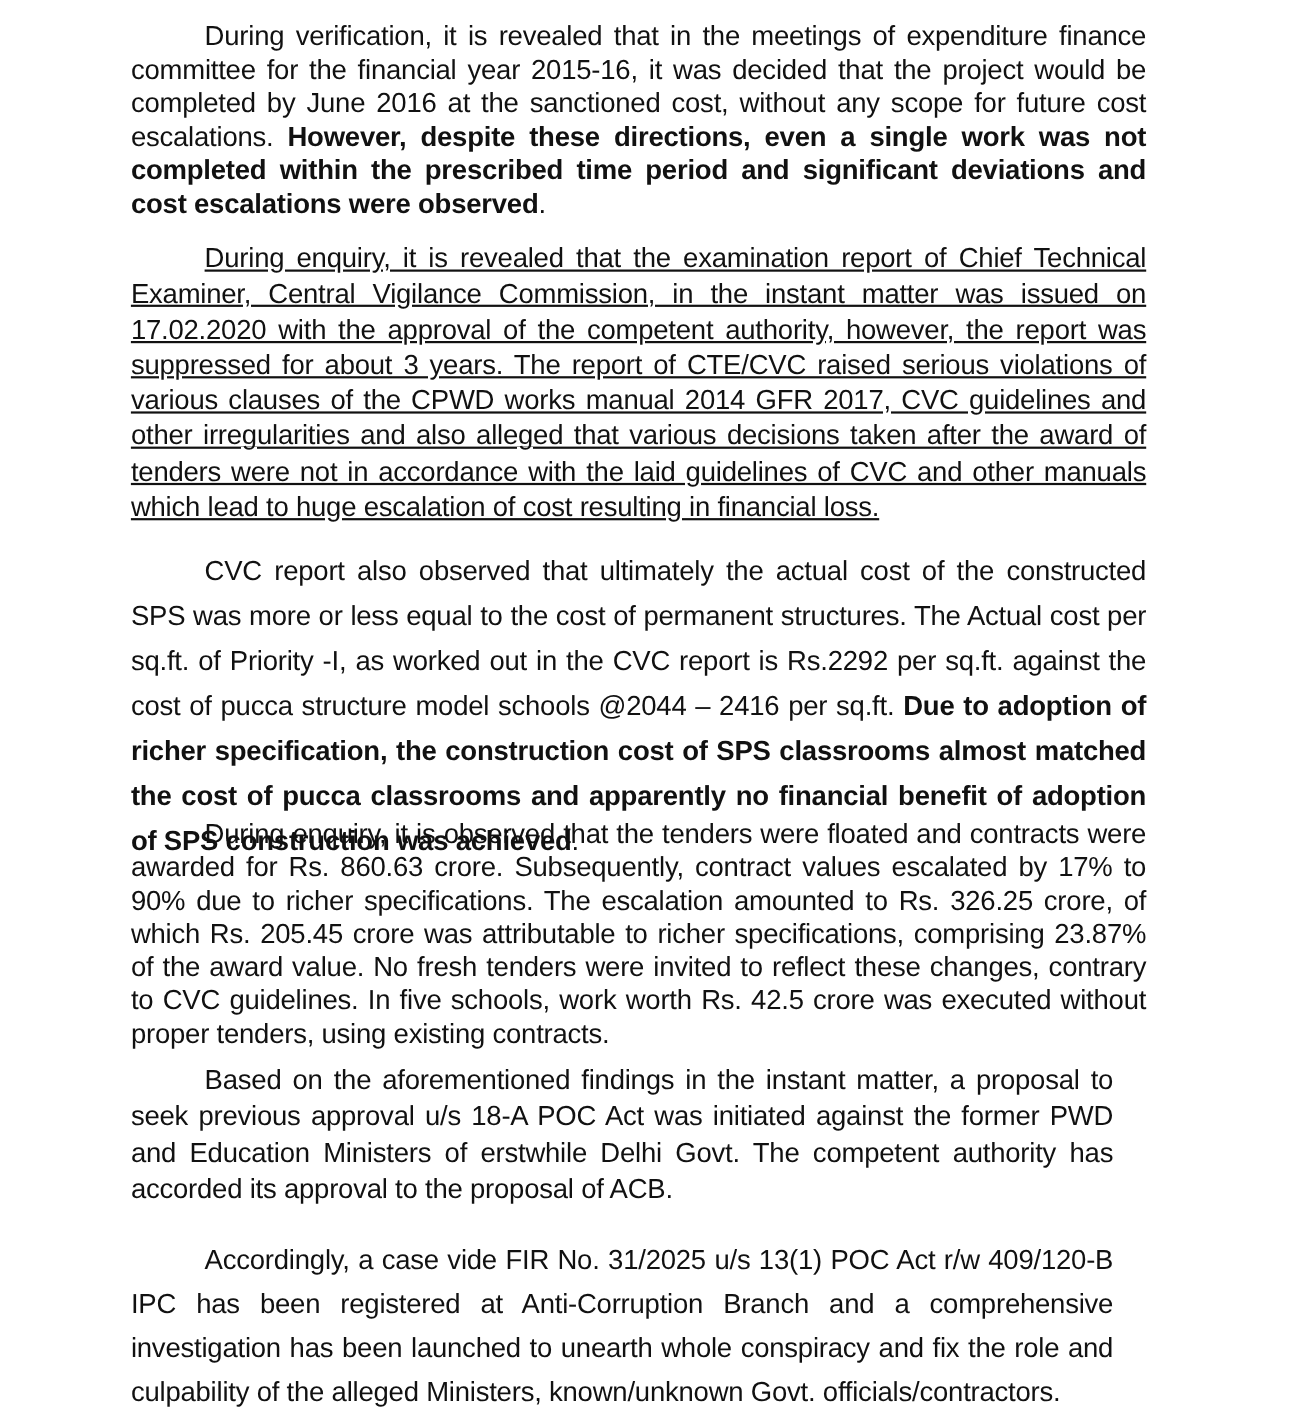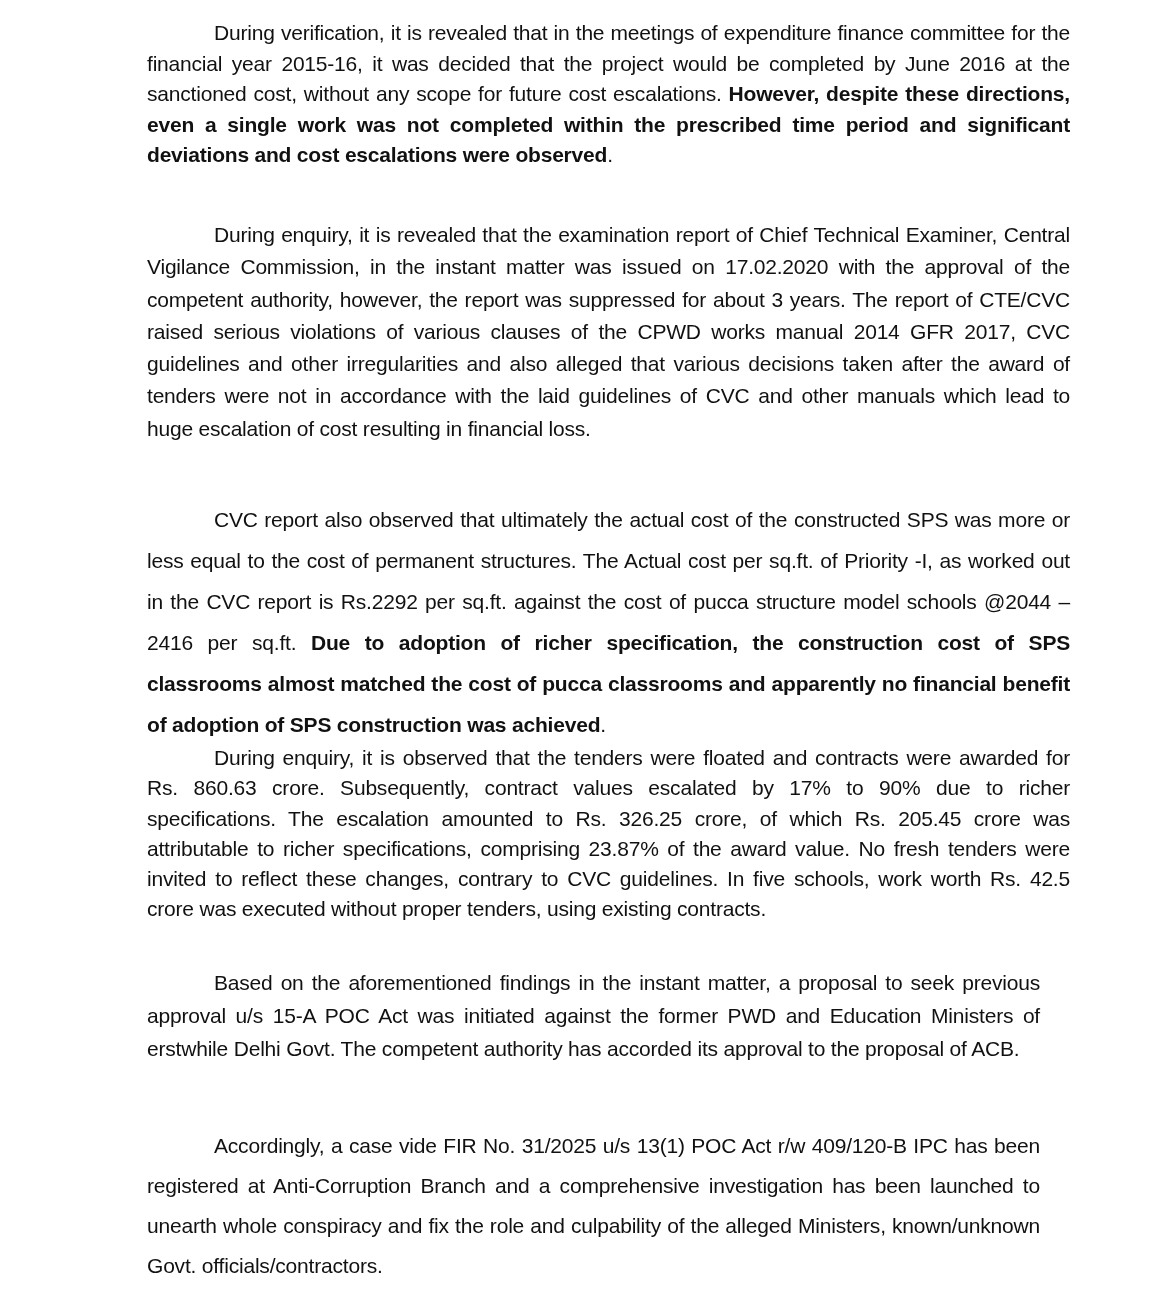--- a/index.html
+++ b/index.html
@@ -10,48 +10,48 @@
     body {
       width: 1172px;
       height: 1291px;
       position: relative;
       overflow: hidden;
       font-family: "Liberation Sans", sans-serif;
       color: #111111;
     }
     .para {
       position: absolute;
-      left: 147px;
+      left: 119px;
       margin: 0;
-      font-size: 21px;
+      font-size: 25px;
       text-align: justify;
       text-align-last: left;
       letter-spacing: -0.2px;
       word-spacing: 0px;
     }
     .para .indent {
       display: inline-block;
       width: 67px;
     }
     .para b {
       font-weight: bold;
     }
     #p1 { top: 18px;  width: 923px; line-height: 30.5px; }
-    #p2 { top: 219px; width: 923px; line-height: 32.3px; }
+    #p2 { top: 219px; width: 923px; line-height: 32.3px; text-decoration: underline; }
     #p3 { top: 499px; width: 923px; line-height: 41px; }
     #p4 { top: 743px; width: 923px; line-height: 30.3px; }
     #p5 { top: 966px; width: 893px; line-height: 33px; }
     #p6 { top: 1126px; width: 893px; line-height: 40px; }
   </style>
 </head>
 <body>
 
 <p class="para" id="p1"><span class="indent"></span><span>During verification, it is revealed that in the meetings of expenditure finance committee for the financial year 2015-16, it was decided that the project would be completed by June 2016 at the sanctioned cost, without any scope for future cost escalations. </span><b>However, despite these directions, even a single work was not completed within the prescribed time period and significant deviations and cost escalations were observed</b><span>.</span></p>
 
 <p class="para" id="p2"><span class="indent"></span><span>During enquiry, it is revealed that the examination report of Chief Technical Examiner, Central Vigilance Commission, in the instant matter was issued on 17.02.2020 with the approval of the competent authority, however, the report was suppressed for about 3 years. The report of CTE/CVC raised serious violations of various clauses of the CPWD works manual 2014 GFR 2017, CVC guidelines and other irregularities and also alleged that various decisions taken after the award of tenders were not in accordance with the laid guidelines of CVC and other manuals which lead to huge escalation of cost resulting in financial loss.</span></p>
 
 <p class="para" id="p3"><span class="indent"></span><span>CVC report also observed that ultimately the actual cost of the constructed SPS was more or less equal to the cost of permanent structures. The Actual cost per sq.ft. of Priority -I, as worked out in the CVC report is Rs.2292 per sq.ft. against the cost of pucca structure model schools @2044 – 2416 per sq.ft. </span><b>Due to adoption of richer specification, the construction cost of SPS classrooms almost matched the cost of pucca classrooms and apparently no financial benefit of adoption of SPS construction was achieved</b><span>.</span></p>
 
 <p class="para" id="p4"><span class="indent"></span><span>During enquiry, it is observed that the tenders were floated and contracts were awarded for Rs. 860.63 crore. Subsequently, contract values escalated by 17% to 90% due to richer specifications. The escalation amounted to Rs. 326.25 crore, of which Rs. 205.45 crore was attributable to richer specifications, comprising 23.87% of the award value. No fresh tenders were invited to reflect these changes, contrary to CVC guidelines. In five schools, work worth Rs. 42.5 crore was executed without proper tenders, using existing contracts.</span></p>
 
-<p class="para" id="p5"><span class="indent"></span><span>Based on the aforementioned findings in the instant matter, a proposal to seek previous approval u/s 15-A POC Act was initiated against the former PWD and Education Ministers of erstwhile Delhi Govt. The competent authority has accorded its approval to the proposal of ACB.</span></p>
+<p class="para" id="p5"><span class="indent"></span><span>Based on the aforementioned findings in the instant matter, a proposal to seek previous approval u/s 18-A POC Act was initiated against the former PWD and Education Ministers of erstwhile Delhi Govt. The competent authority has accorded its approval to the proposal of ACB.</span></p>
 
 <p class="para" id="p6"><span class="indent"></span><span>Accordingly, a case vide FIR No. 31/2025 u/s 13(1) POC Act r/w 409/120-B IPC has been registered at Anti-Corruption Branch and a comprehensive investigation has been launched to unearth whole conspiracy and fix the role and culpability of the alleged Ministers, known/unknown Govt. officials/contractors.</span></p>
 
 </body></html>

